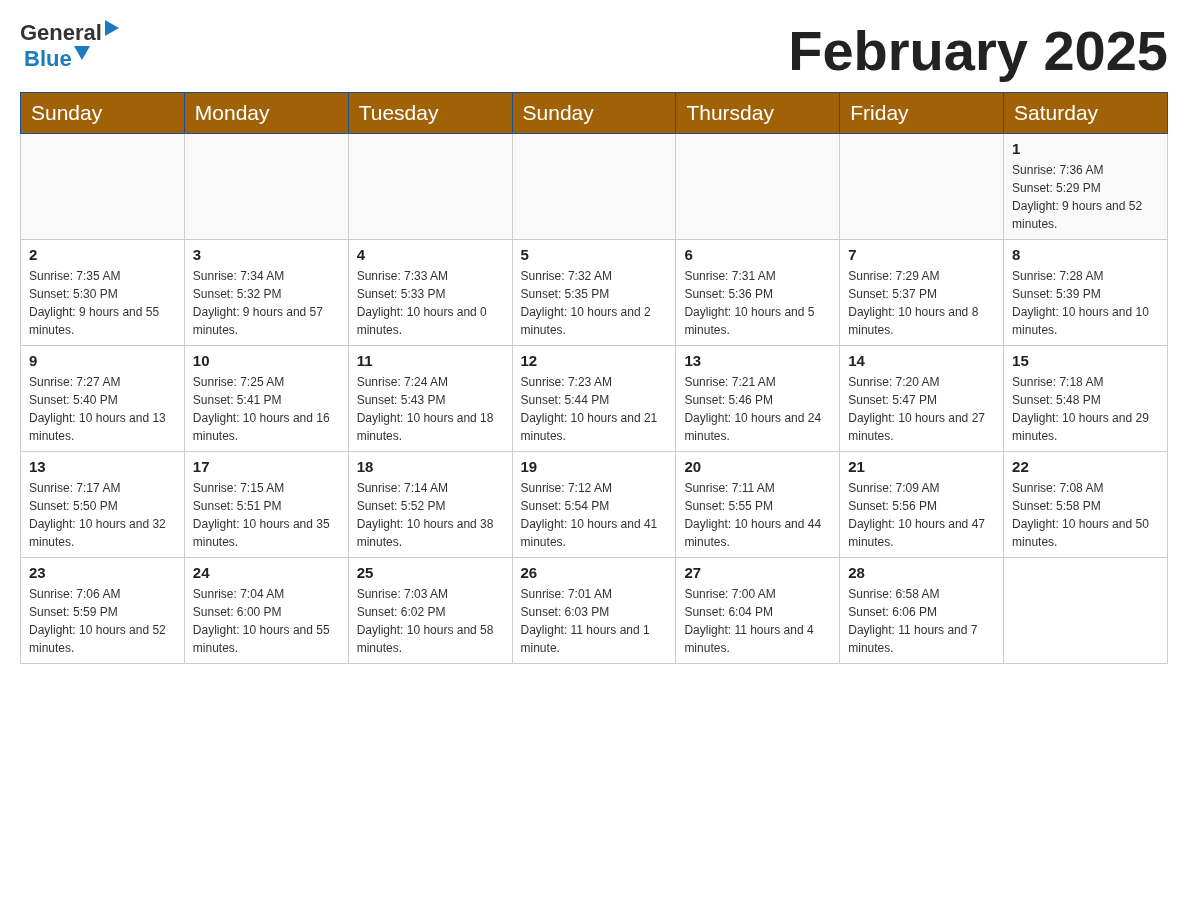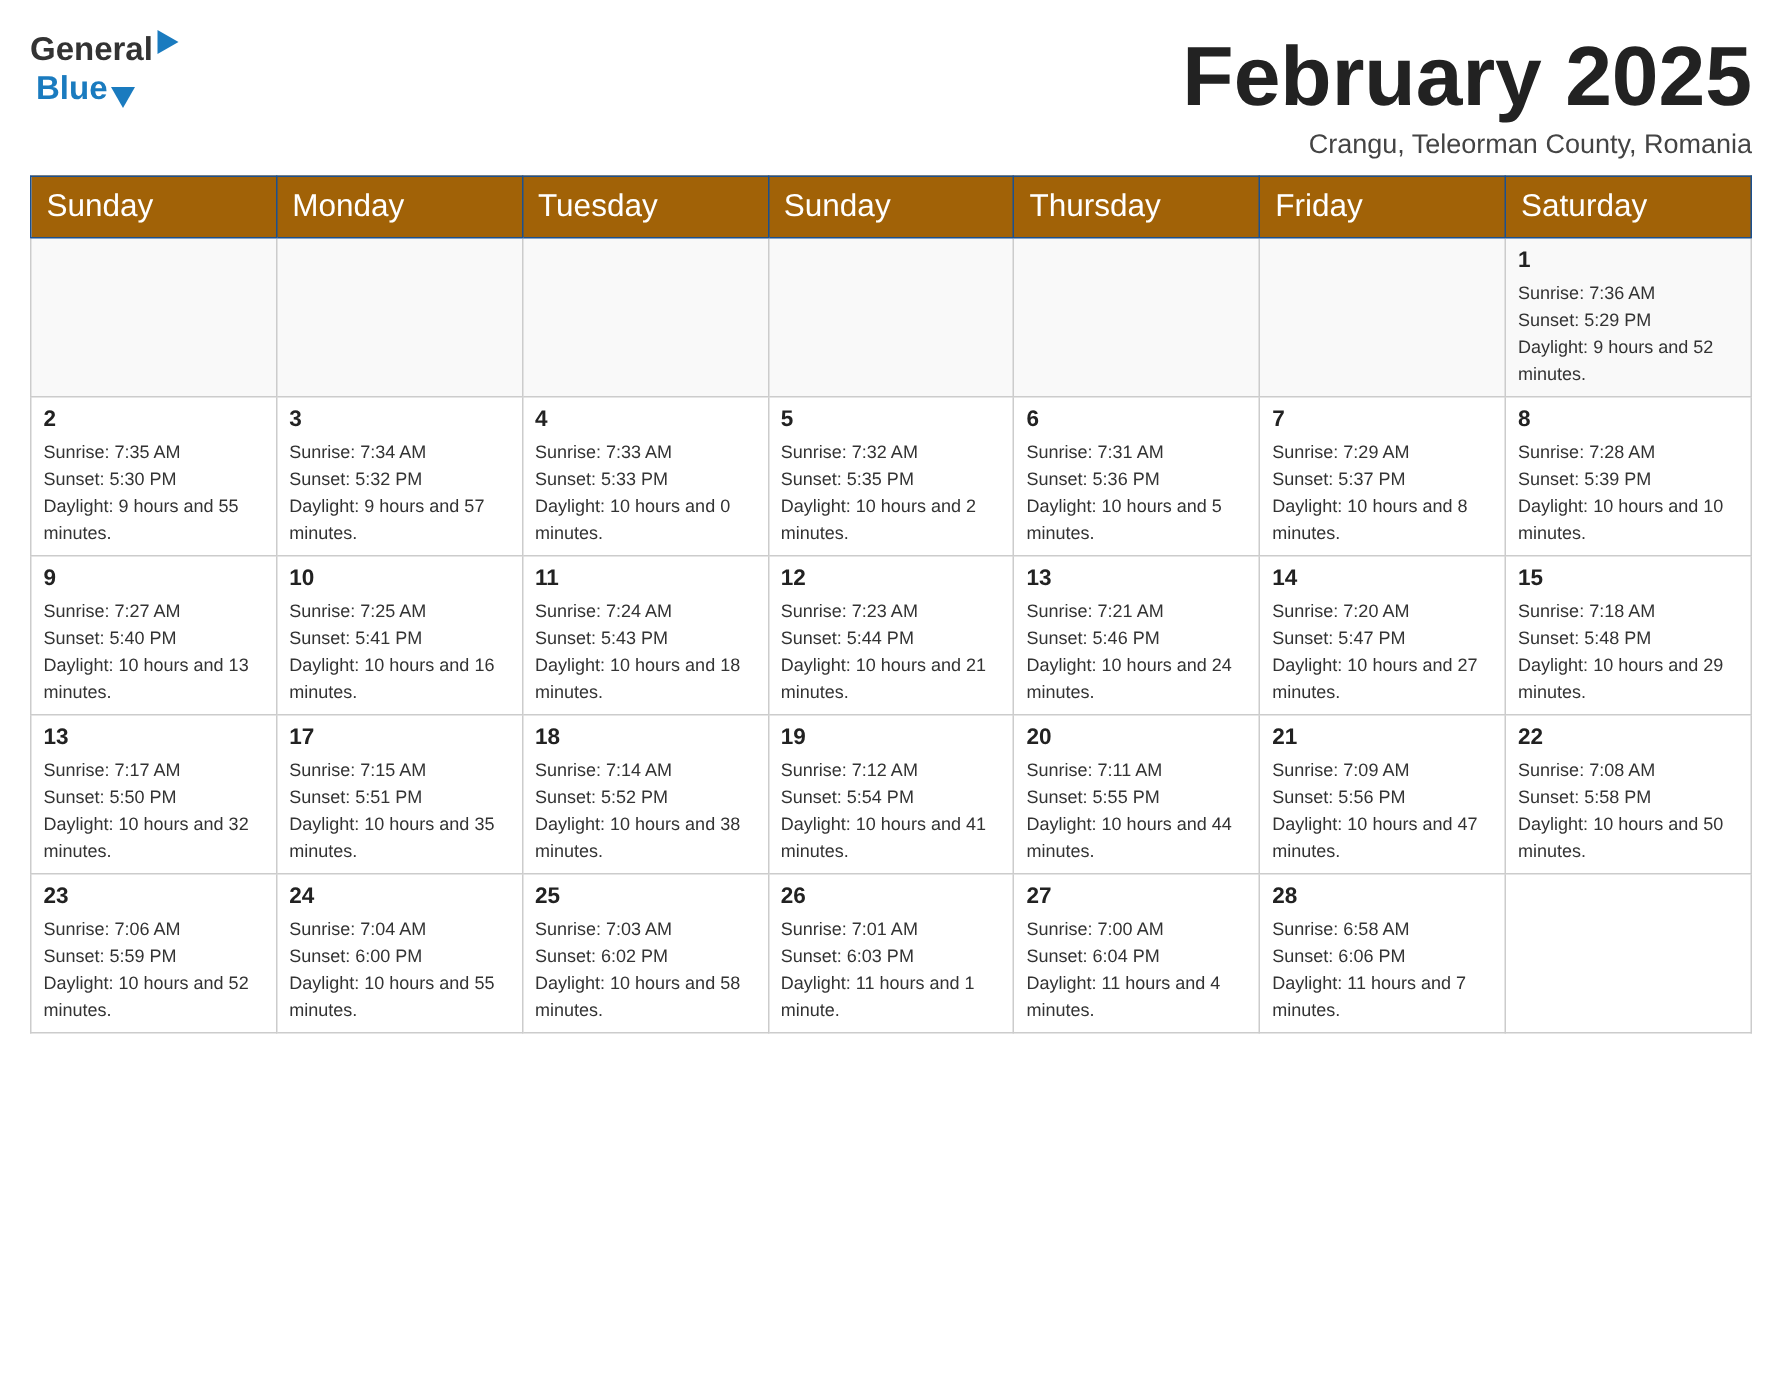--- a/index.html
+++ b/index.html
@@ -85,21 +85,21 @@
       display: flex;
       flex-direction: column;
       align-items: flex-start;
     }
     .logo-line1 {
       display: flex;
       align-items: flex-start;
     }
     .logo-line2 {
       display: flex;
-      align-items: flex-end;
+      align-items: flex-start;
       margin-left: 4px;
     }
     
     .triangle-right {
       display: inline-block;
       width: 0;
       height: 0;
       border-top: 8px solid transparent;
       border-bottom: 8px solid transparent;
       border-left: 14px solid #1a7bbf;
@@ -124,21 +124,20 @@
       <span class="logo-text-general">General</span>
       <span class="triangle-right"></span>
     </div>
     <div class="logo-line2">
       <span class="logo-text-blue">Blue</span>
       <span class="triangle-down"></span>
     </div>
   </div>
   <div class="title-section">
     <div class="month-title">February 2025</div>
-    <div class="location">Crangu, Teleorman County, Romania</div>
   </div>
 </div>
 
 <table class="calendar">
   <thead>
     <tr>
     <th>Sunday</th>
         <th>Monday</th>
         <th>Tuesday</th>
         <th>Sunday</th>

